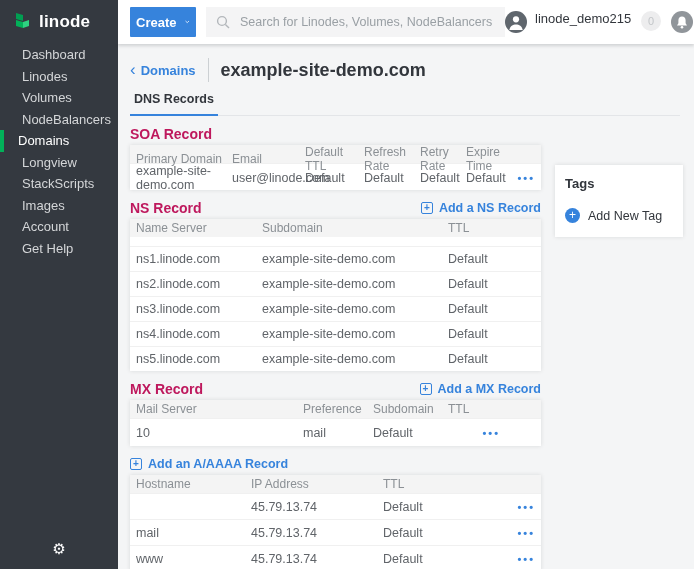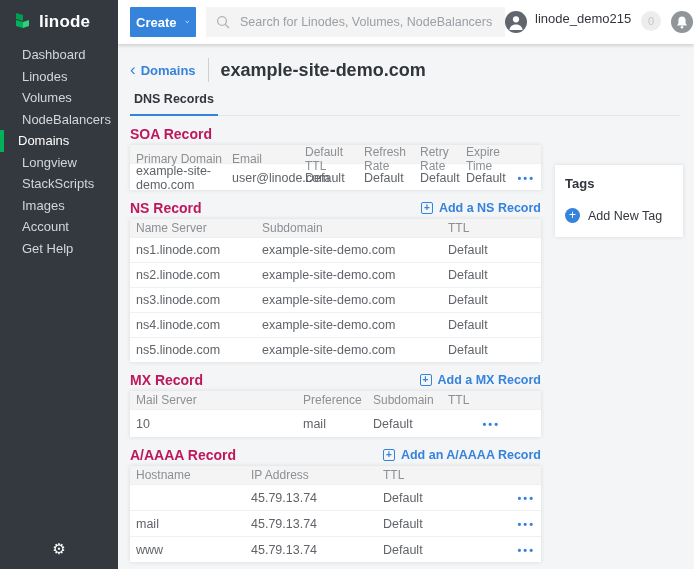--- a/index.html
+++ b/index.html
@@ -216,21 +216,21 @@
             <span class="plus-box">+</span>
             <span>Add a NS Record</span>
           </a>
         </div>
         <div class="card">
           <div class="thead" style="grid-template-columns: 132px 186px 1fr;">
             <div>Name Server</div>
             <div>Subdomain</div>
             <div>TTL</div>
           </div>
-          <div class="trow" style="grid-template-columns: 132px 186px 1fr; height: 25px;">
+          <div class="trow" style="grid-template-columns: 132px 186px 1fr; height: 25px; margin-top: 9px;">
             <div>ns1.linode.com</div>
             <div>example-site-demo.com</div>
             <div>Default</div>
           </div>
           <div class="trow" style="grid-template-columns: 132px 186px 1fr; height: 25px;">
             <div>ns2.linode.com</div>
             <div>example-site-demo.com</div>
             <div>Default</div>
           </div>
           <div class="trow" style="grid-template-columns: 132px 186px 1fr; height: 25px;">
@@ -269,21 +269,20 @@
           <div class="trow" style="grid-template-columns: 173px 70px 75px 1fr 35px; height: 28px;">
             <div>10</div>
             <div>mail</div>
             <div>Default</div>
             <div class="menu-cell"><span class="dots">•••</span></div>
           </div>
         </div>
       </section>
       <section>
         <div class="section-head">
-          <h2 class="section-title">A/AAAA Record</h2>
           <a class="add-link">
             <span class="plus-box">+</span>
             <span>Add an A/AAAA Record</span>
           </a>
         </div>
         <div class="card">
           <div class="thead" style="grid-template-columns: 121px 132px 1fr 35px;">
             <div>Hostname</div>
             <div>IP Address</div>
             <div>TTL</div>

